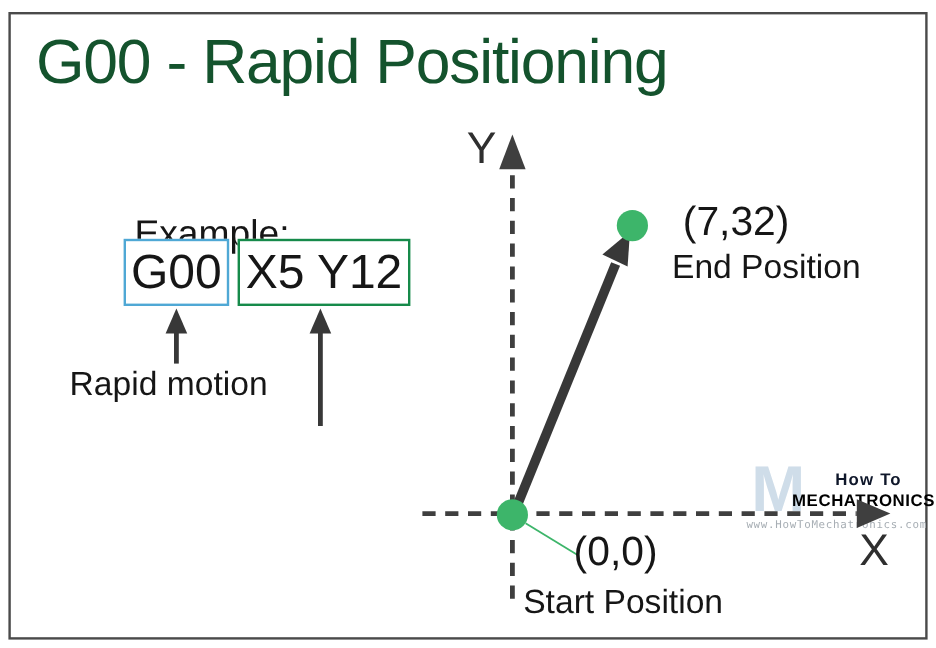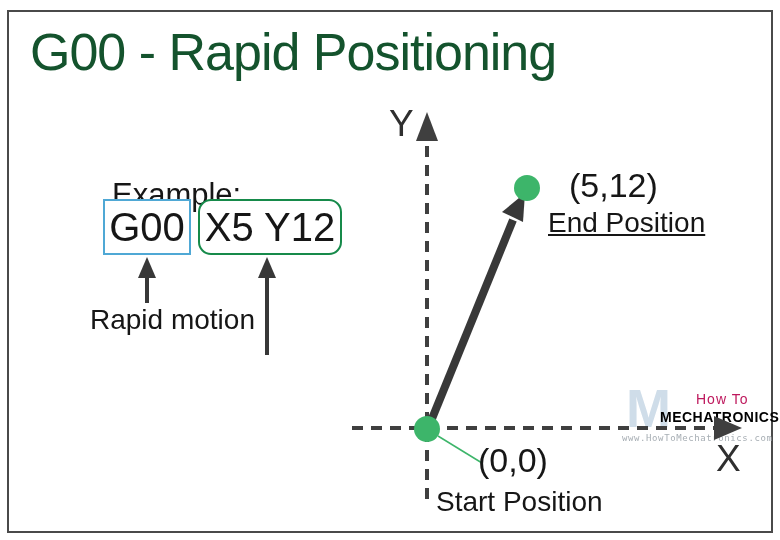--- a/index.html
+++ b/index.html
@@ -11,56 +11,56 @@
   #frame{left:7px;top:10px;width:766px;height:523px;border:2px solid #4a4a4a;box-sizing:border-box;background:#ffffff;}
   #title{left:30px;top:22px;font-size:52px;letter-spacing:-1px;color:#14532d;white-space:nowrap;}
   #example-heading{left:112px;top:141px;font-size:31px;color:#161616;margin-top:36px;}
   .code-box{
     top:199px;height:56px;border:2px solid #888;box-sizing:border-box;
     display:flex;align-items:center;justify-content:center;
     font-size:40px;color:#161616;background:#ffffff;white-space:nowrap;
   }
   #g00-box{left:103px;width:88px;}
   #xy-box{left:198px;width:144px;}
-  .annotation{font-size:28px;color:#161616;white-space:nowrap;margin-left:32px;}
+  .annotation{font-size:28px;color:#161616;white-space:nowrap;}
   #rapid-motion-label{left:58px;top:304px;}
   #set-end-label{left:170px;top:355px;}
   .axis-label{font-size:37px;color:#2f2f2f;}
   #y-axis-label{left:389px;top:103px;}
   #x-axis-label{left:716px;top:438px;}
   .coord{font-size:34px;color:#161616;white-space:nowrap;}
   #end-coord{left:569px;top:166px;}
   #start-coord{left:478px;top:441px;}
   .pos-name{font-size:28px;color:#161616;white-space:nowrap;}
-  #end-name{left:548px;top:207px;text-decoration:underline;}
+  #end-name{left:560px;top:207px;}
   #start-name{left:436px;top:486px;text-align:center;}
   #svg-overlay{left:0;top:0;pointer-events:none;}
   
   #watermark{left:618px;top:381px;width:160px;height:66px;}
   #wm-logo{position:absolute;left:8px;top:0px;font-size:54px;font-weight:bold;color:#cfdde9;line-height:1;}
-  #wm-line1{position:absolute;left:78px;top:10px;font-size:14px;font-weight:normal;color:#be185d;letter-spacing:1px;}
+  #wm-line1{position:absolute;left:78px;top:10px;font-size:14px;font-weight:bold;color:#0f172a;letter-spacing:1px;}
   #wm-line2{position:absolute;left:42px;top:28px;font-size:14px;font-weight:bold;color:#000000;letter-spacing:0.5px;text-align:center;}
   #wm-url{position:absolute;left:4px;top:52px;font-size:9px;font-family:"DejaVu Sans Mono",monospace;color:#a7aeb4;letter-spacing:0.6px;white-space:nowrap;}
 </style>
 </head>
 <body>
 
 <div id="canvas">
 
   <div class="abs" id="frame"></div>
 
   <div class="abs" id="title">G00 - Rapid Positioning</div>
 
   <div class="abs" id="example-heading">Example:</div>
 
   <div class="abs code-box" id="g00-box" style="border-color: rgb(79, 168, 213);">
     <span>G00</span>
   </div>
 
-  <div class="abs code-box" id="xy-box" style="border-color: rgb(22, 138, 74); border-radius: 13px;">
+  <div class="abs code-box" id="xy-box" style="border-color: rgb(22, 138, 74);">
     <span>X5 Y12</span>
   </div>
 
   <div class="abs annotation" id="rapid-motion-label">Rapid motion</div>
 
 
   <div class="abs" id="watermark">
     <div id="wm-logo">M</div>
     <div id="wm-line1">How To</div>
     <div id="wm-line2">MECHATRONICS</div>
@@ -96,19 +96,19 @@
 
     <line x1="438" y1="436" x2="482" y2="463" stroke-width="1.5" stroke="#3db56a"></line>
 
     <circle cx="427" cy="429" r="13" fill="#3db56a"></circle>
     <circle cx="527" cy="188" r="13" fill="#3db56a"></circle>
   </svg>
 
   <div class="abs axis-label" id="y-axis-label">Y</div>
   <div class="abs axis-label" id="x-axis-label">X</div>
 
-  <div class="abs coord" id="end-coord">(5,12)</div>
+  <div class="abs coord" id="end-coord">(7,32)</div>
   <div class="abs pos-name" id="end-name">End Position</div>
 
   <div class="abs coord" id="start-coord">(0,0)</div>
   <div class="abs pos-name" id="start-name">Start Position</div>
 
 </div>
 
 </body></html>

